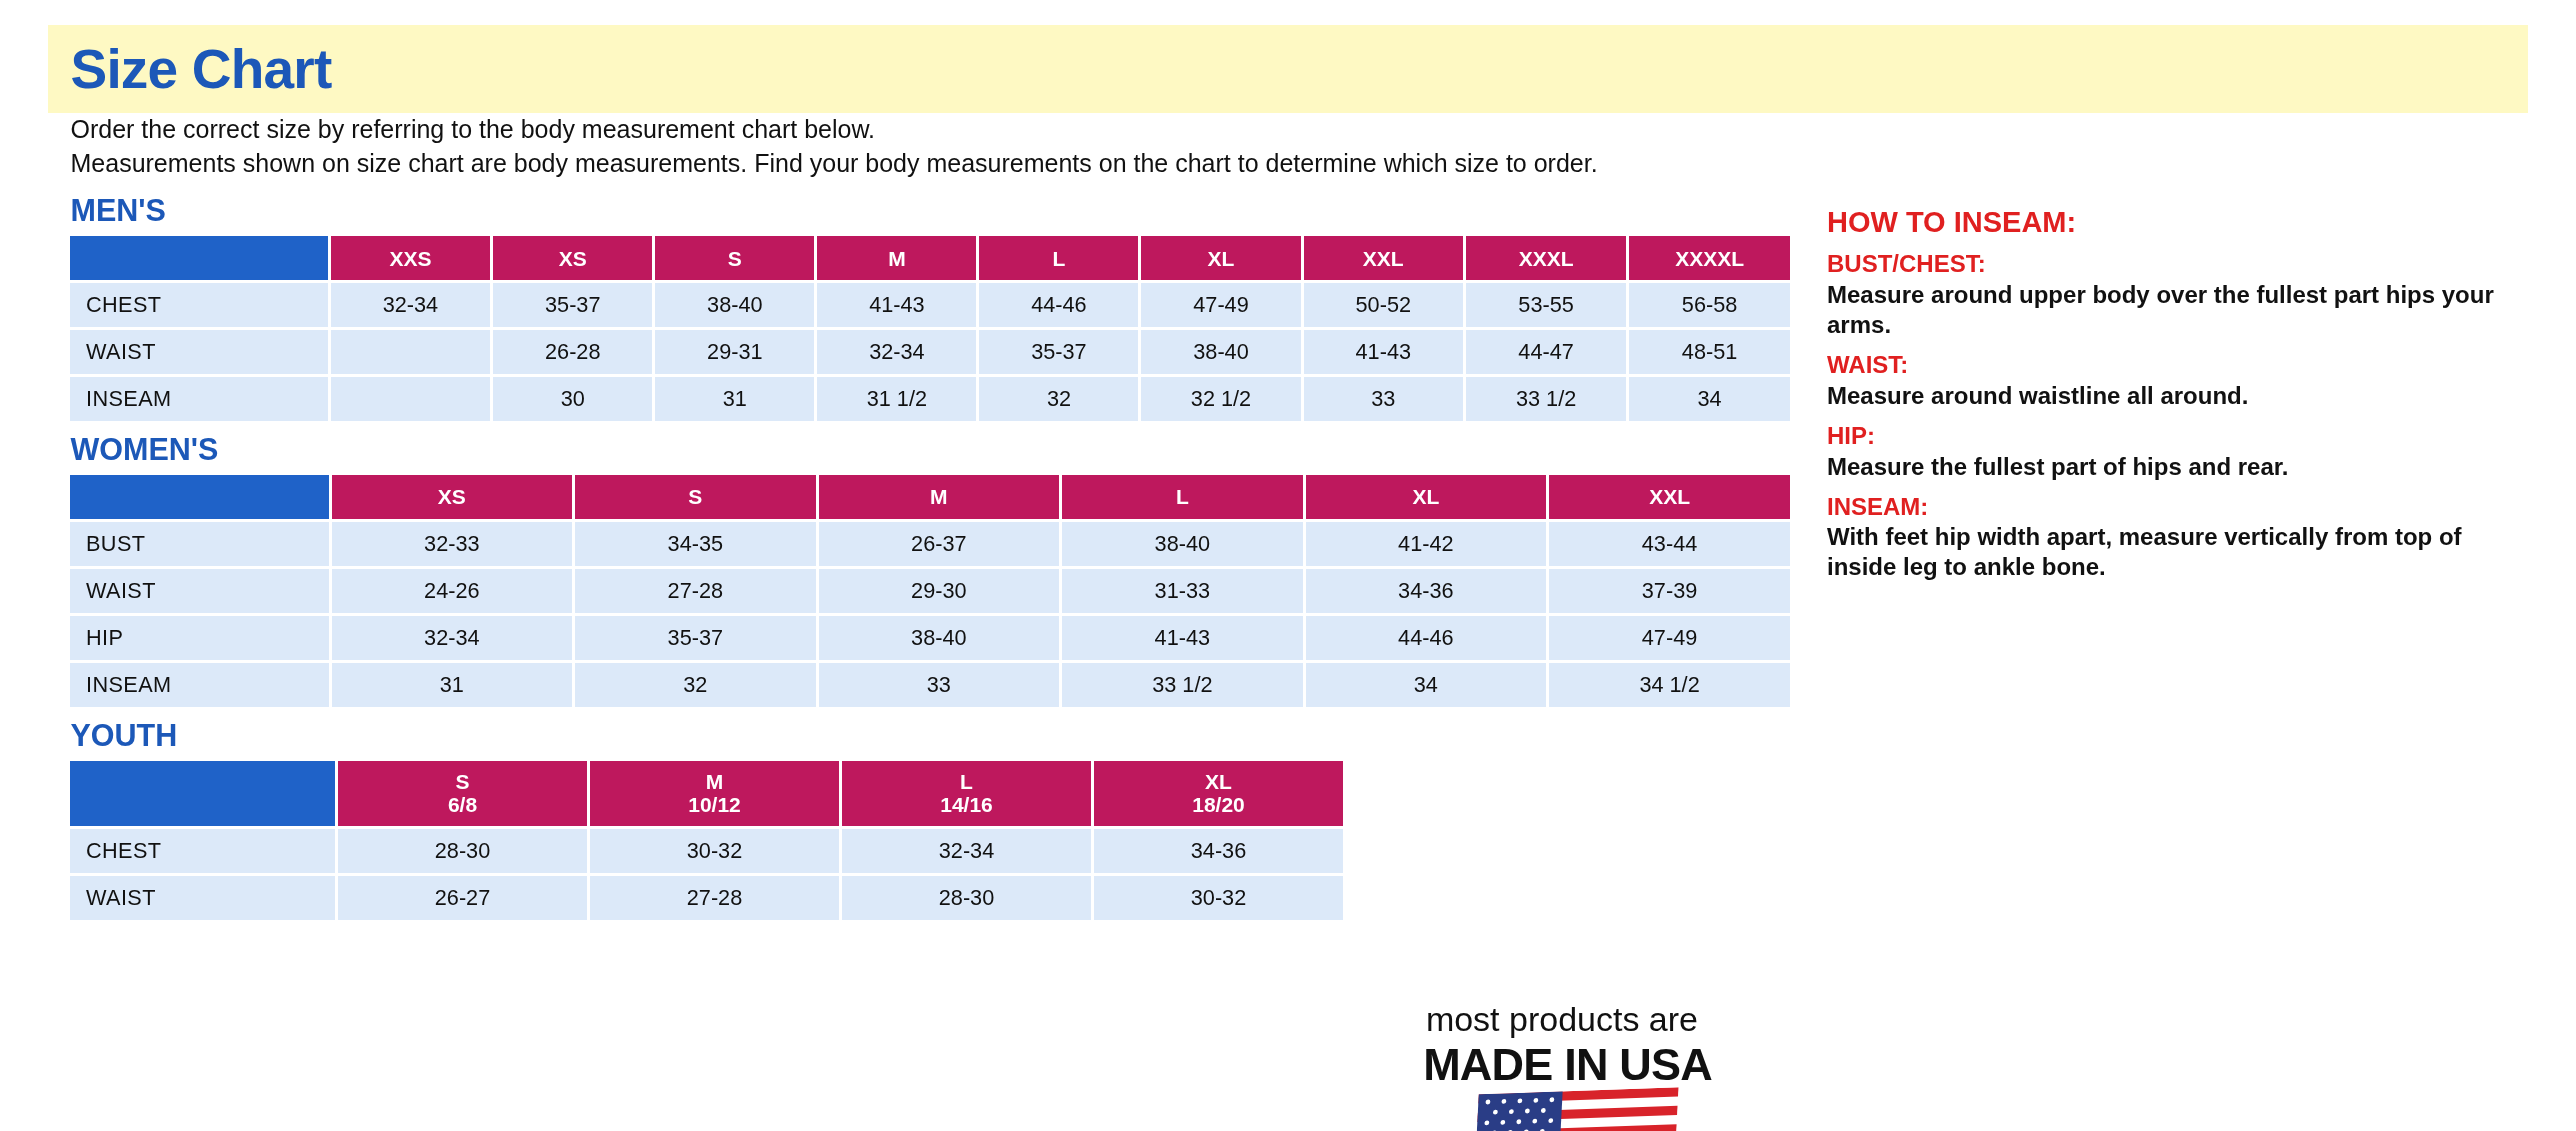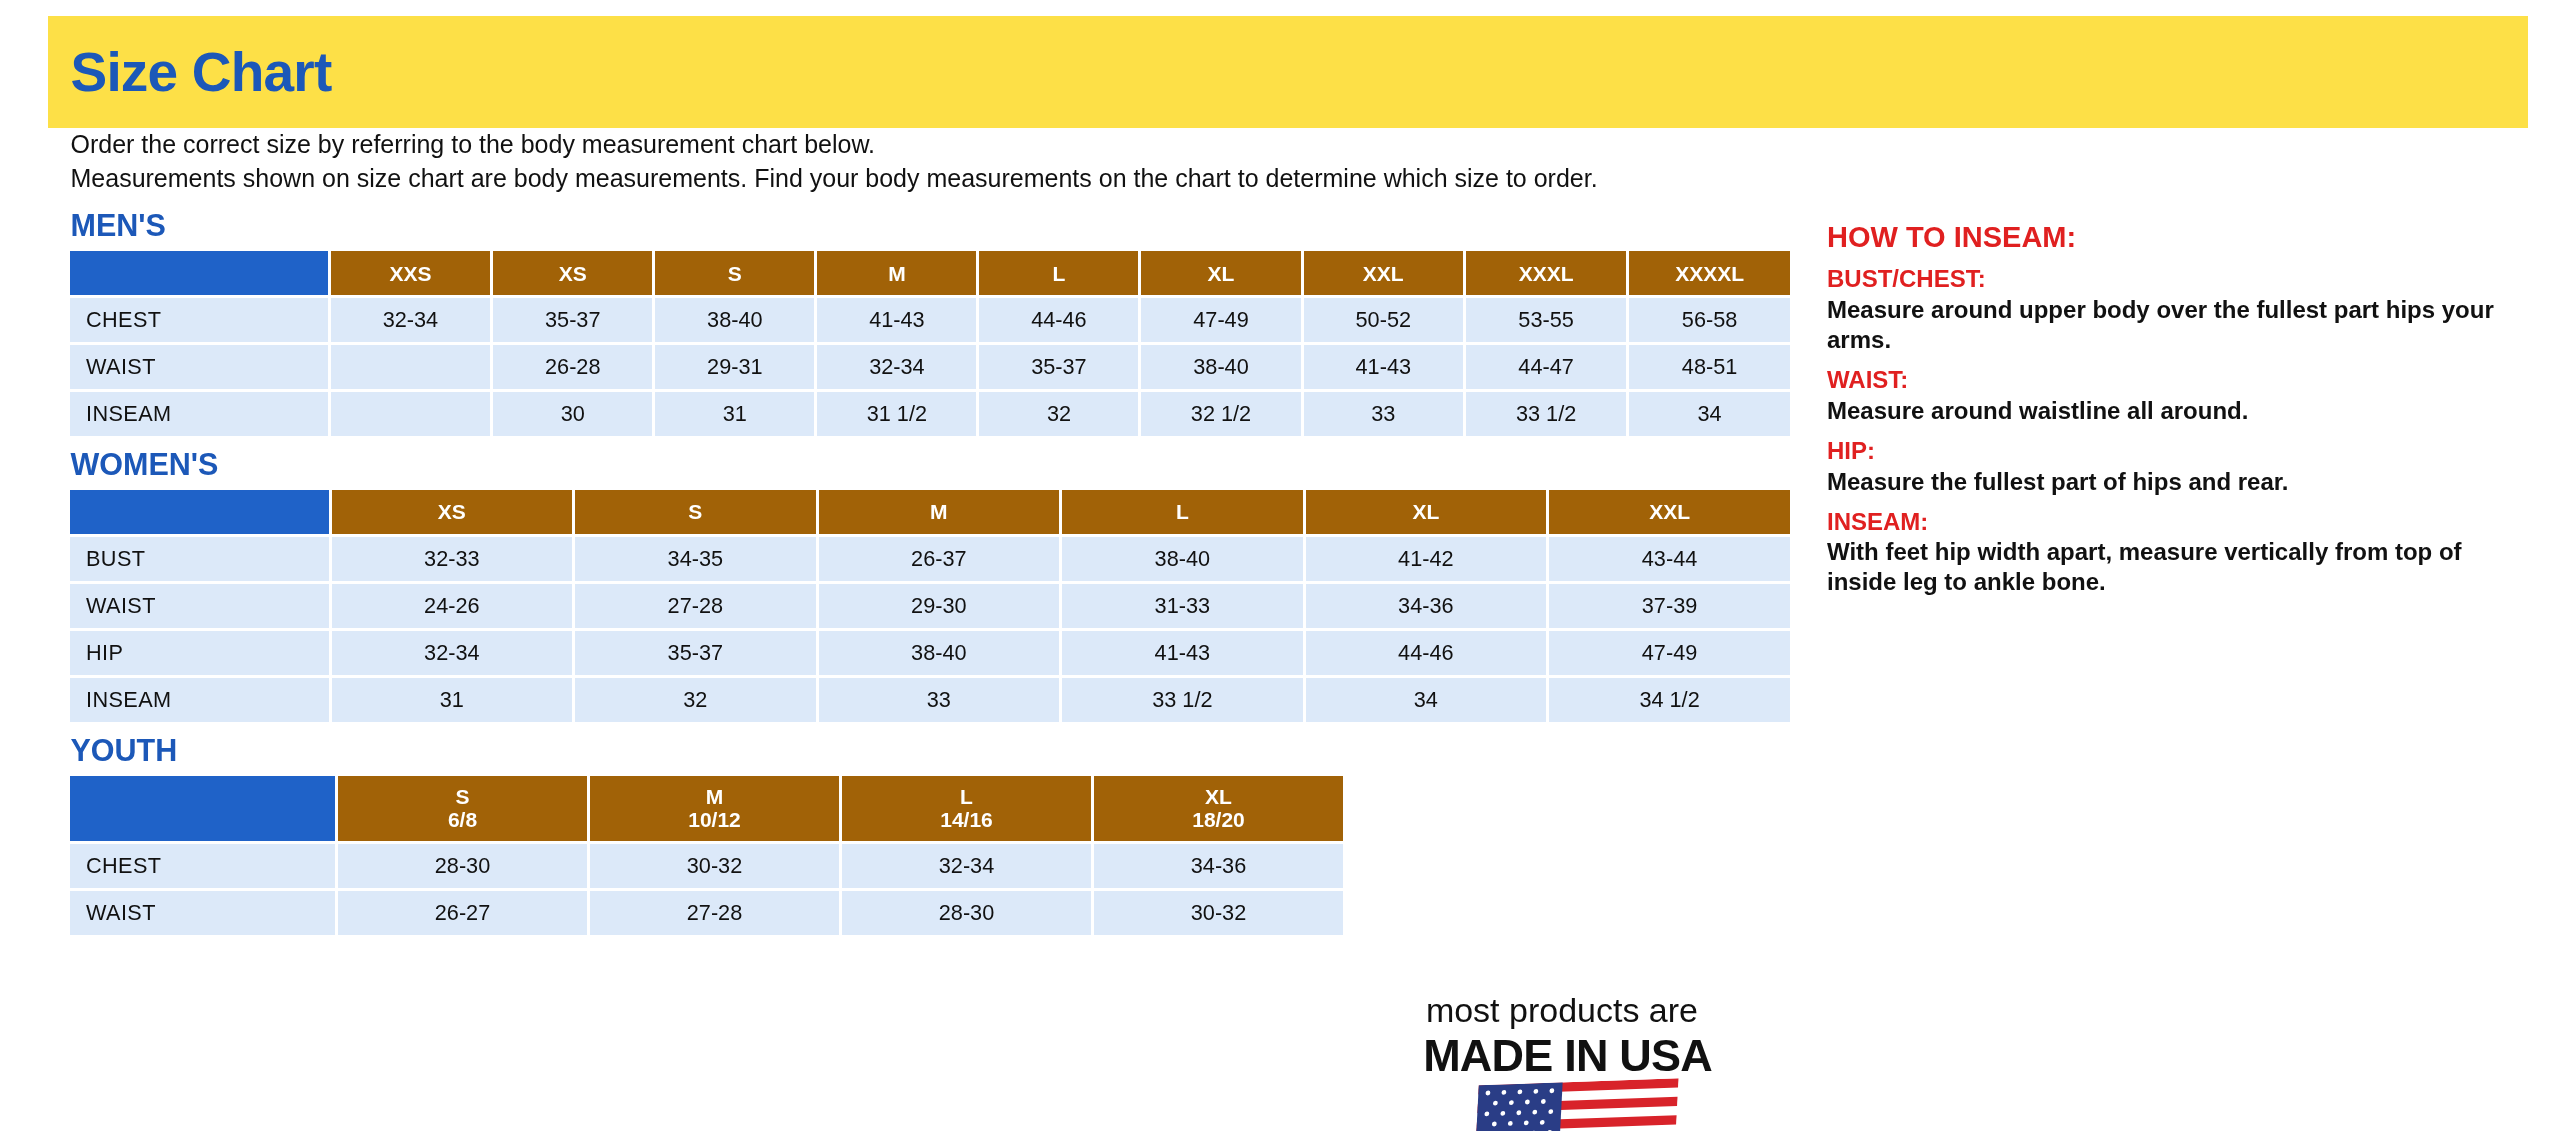--- a/index.html
+++ b/index.html
@@ -17,23 +17,23 @@
   .page {
     position: relative;
     width: 2576px;
     height: 1132px;
     box-sizing: border-box;
     padding: 0 48px;
   }
 
   
   .title-band {
-    margin-top: 16px;
-    height: 112px;
-    background: #fde047;
+    margin-top: 25px;
+    height: 88px;
+    background: #fef9c3;
     display: flex;
     align-items: center;
     padding-left: 22.5px;
     box-sizing: border-box;
   }
   .title-band h1 {
     margin: 0;
     font-size: 55px;
     font-weight: bold;
     color: #1c58b8;
@@ -70,21 +70,21 @@
   }
 
   
   table.size {
     border-collapse: separate;
     border-spacing: 3.2px 3.2px;
     margin-left: 19px;
     table-layout: fixed;
   }
   table.size th {
-    background: #a16207;
+    background: #be185d;
     color: #ffffff;
     font-size: 21px;
     font-weight: bold;
     height: 42px;
     text-align: center;
     vertical-align: middle;
     line-height: 1.1;
   }
   table.size th.corner {
     background: #1f62c8;

